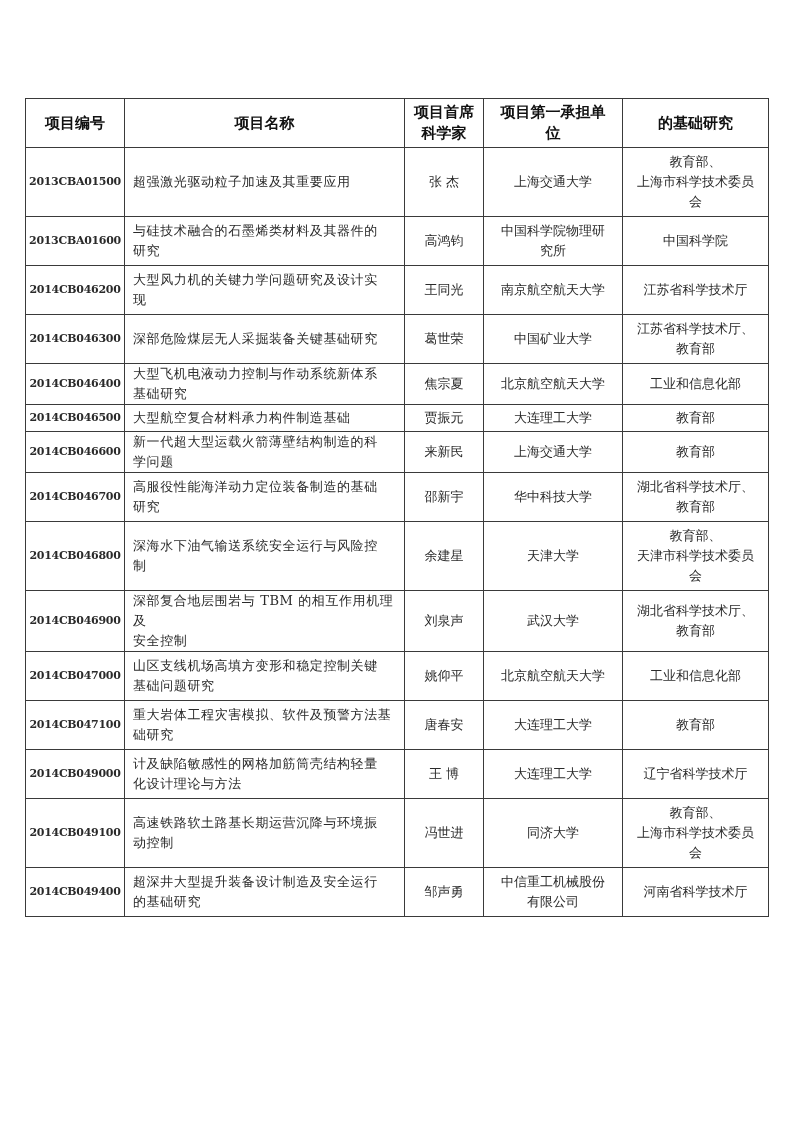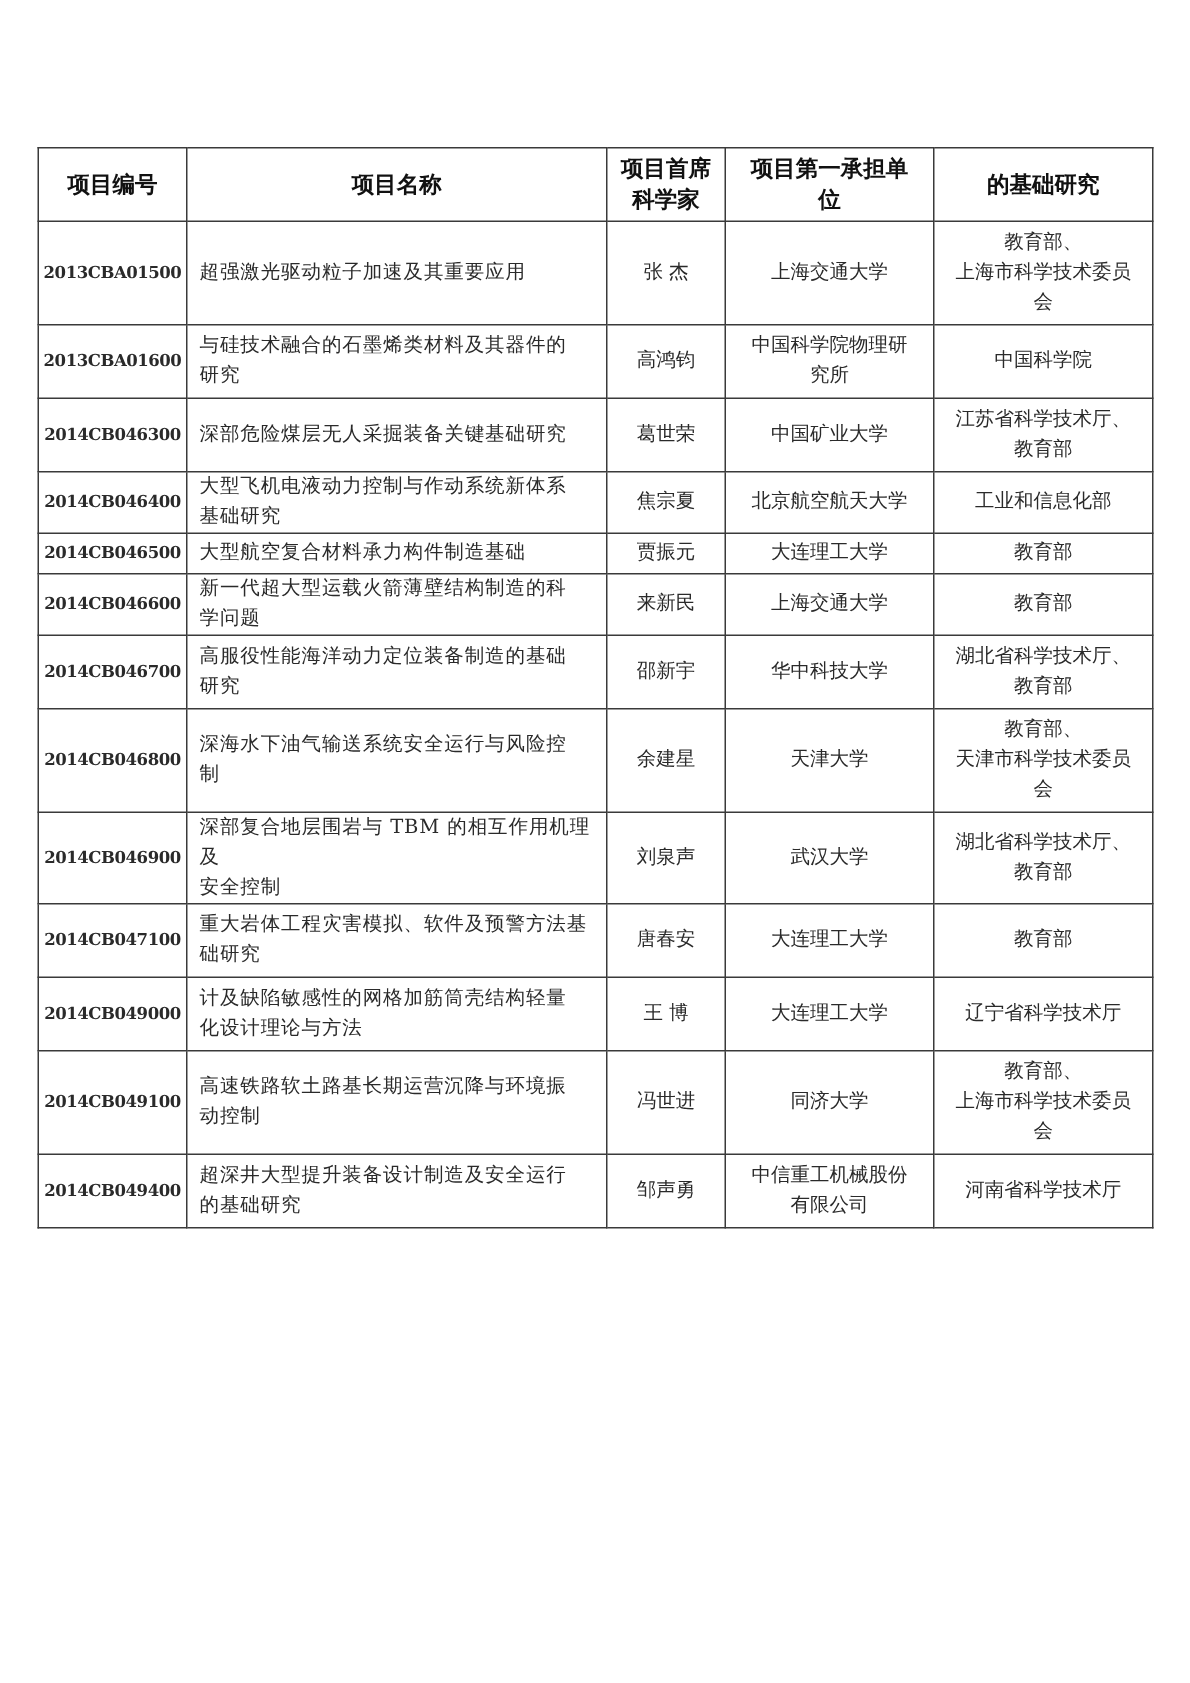--- a/index.html
+++ b/index.html
@@ -103,20 +103,28 @@
       </tr>
       <tr style="height: 49px;">
         <td class="code">2013CBA01600</td>
         <td class="name pre">与硅技术融合的石墨烯类材料及其器件的
 研究</td>
         <td class="center pre">高鸿钧</td>
         <td class="center pre">中国科学院物理研
 究所</td>
         <td class="dept pre">中国科学院</td>
       </tr>
+      <tr style="height: 49px;">
+        <td class="code">2014CB046200</td>
+        <td class="name pre">大型风力机的关键力学问题研究及设计实
+现</td>
+        <td class="center pre">王同光</td>
+        <td class="center pre">南京航空航天大学</td>
+        <td class="dept pre">江苏省科学技术厅</td>
+      </tr>
       <tr style="height: 49px; margin-top: 34px;">
         <td class="code">2014CB046300</td>
         <td class="name pre">深部危险煤层无人采掘装备关键基础研究</td>
         <td class="center pre">葛世荣</td>
         <td class="center pre">中国矿业大学</td>
         <td class="dept pre">江苏省科学技术厅、
 教育部</td>
       </tr>
       <tr style="height: 39px;">
         <td class="code">2014CB046400</td>
@@ -163,20 +171,28 @@
       <tr style="height: 49px;">
         <td class="code">2014CB046900</td>
         <td class="name pre">深部复合地层围岩与 TBM 的相互作用机理及
 安全控制</td>
         <td class="center pre">刘泉声</td>
         <td class="center pre">武汉大学</td>
         <td class="dept pre">湖北省科学技术厅、
 教育部</td>
       </tr>
       <tr style="height: 49px;">
+        <td class="code">2014CB047000</td>
+        <td class="name pre">山区支线机场高填方变形和稳定控制关键
+基础问题研究</td>
+        <td class="center pre">姚仰平</td>
+        <td class="center pre">北京航空航天大学</td>
+        <td class="dept pre">工业和信息化部</td>
+      </tr>
+      <tr style="height: 49px;">
         <td class="code">2014CB047100</td>
         <td class="name pre">重大岩体工程灾害模拟、软件及预警方法基
 础研究</td>
         <td class="center pre">唐春安</td>
         <td class="center pre">大连理工大学</td>
         <td class="dept pre">教育部</td>
       </tr>
       <tr style="height: 49px;">
         <td class="code">2014CB049000</td>
         <td class="name pre">计及缺陷敏感性的网格加筋筒壳结构轻量

